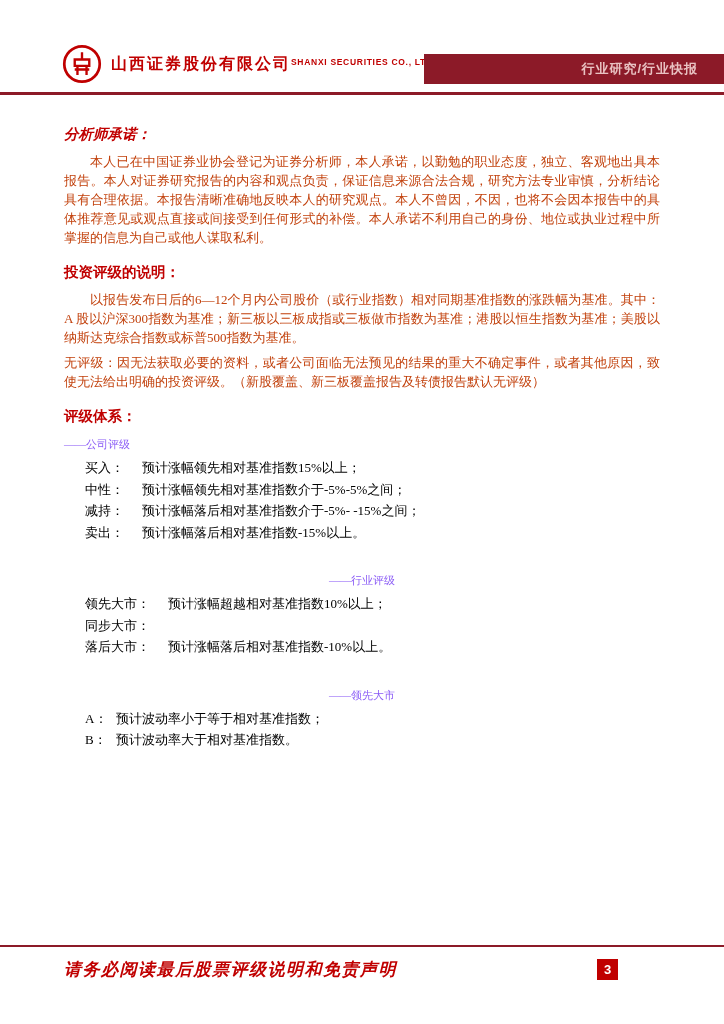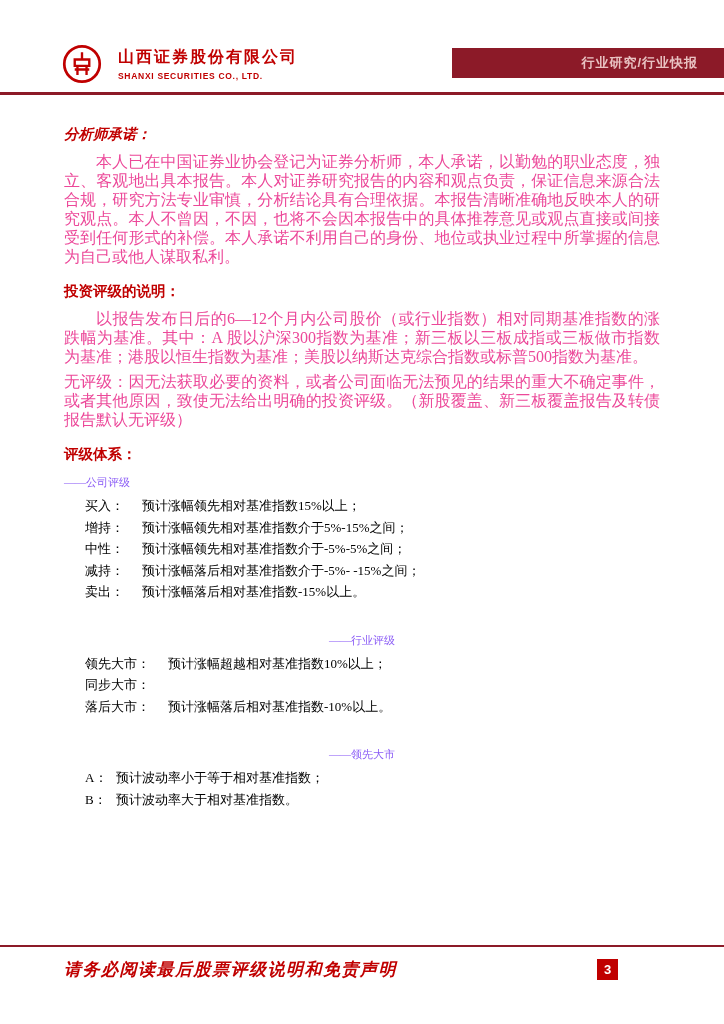--- a/index.html
+++ b/index.html
@@ -6,39 +6,39 @@
   html,body { background:#ffffff; }
   .page {
     position:relative; width:724px; height:1024px; margin:0 auto;
     background:#ffffff; overflow:hidden;
     font-family:"Liberation Serif","DejaVu Serif",serif; color:#111;
   }
 
   
   .brand { position:absolute; left:62px; top:44px; display:flex; align-items:center; gap:9px; }
   .logo svg { width:40px; height:40px; display:block; }
-  .brand-text { display:flex; flex-direction:column;margin-left:7px; }
+  .brand-text { display:flex; flex-direction:row; }
   .brand-cn { color:#C00000; font-weight:bold; font-size:16px; letter-spacing:2px;
               font-family:"Liberation Sans","DejaVu Sans",sans-serif; }
   .brand-en { color:#C00000; font-weight:bold; font-size:8.5px; letter-spacing:0.7px; margin-top:3px;
               font-family:"Liberation Sans","DejaVu Sans",sans-serif; }
   .banner {
-    position:absolute; right:0; top:48px; width:272px; height:30px;
+    position:absolute; right:0; top:54px; width:300px; height:30px;
     background:#8C1A28; color:#E9C2C2;
     display:flex; align-items:center; justify-content:flex-end;
     padding-right:26px; font-size:13px; font-weight:bold; letter-spacing:1px;
     font-family:"Liberation Sans","DejaVu Sans",sans-serif;
   }
   .header-rule { position:absolute; top:92px; left:0; width:100%; height:3px; background:#8C1A28; }
 
   
   .content { position:absolute; top:95px; left:0; right:0; padding:26px 64px 0 64px; }
   .sec-heading { color:#C00000; font-size:14.5px; font-weight:bold; margin:16px 0 8px; }
   .sec-heading:first-child { margin-top:4px;font-style:italic; }
-  .body-text { font-size:16px; line-height:19px; text-align:justify; color:#ec4899; }
+  .body-text { font-size:13px; line-height:19px; text-align:justify; color:#c2410c; }
   .indent { text-indent:2em; }
   .mt6 { margin-top:6px; }
   .group-label { font-size:11px; line-height:20px; color:#8b5cf6; margin-bottom:3px; }
   .gap { margin-top:27px;text-align:center; }
   .rating-row { display:flex; padding-left:21px; font-size:13px; line-height:21.5px; color:#000; }
   .term { flex:0 0 auto; }
   .w-co  { width:57px; }
   .w-ind { width:83px; }
   .w-risk{ width:31px; }
   .desc { flex:1 1 auto; }
@@ -90,24 +90,20 @@
     <p class="body-text mt6">无评级：因无法获取必要的资料，或者公司面临无法预见的结果的重大不确定事件，或者其他原因，致使无法给出明确的投资评级。（新股覆盖、新三板覆盖报告及转债报告默认无评级）</p>
 
     <div class="sec-heading">评级体系：</div>
 
     <div class="group-label">——公司评级</div>
     <div class="rating-row">
       <span class="term w-co">买入：</span>
       <span class="desc">预计涨幅领先相对基准指数15%以上；</span>
     </div>
     <div class="rating-row">
-      <span class="term w-co">增持：</span>
-      <span class="desc">预计涨幅领先相对基准指数介于5%-15%之间；</span>
-    </div>
-    <div class="rating-row">
       <span class="term w-co">中性：</span>
       <span class="desc">预计涨幅领先相对基准指数介于-5%-5%之间；</span>
     </div>
     <div class="rating-row">
       <span class="term w-co">减持：</span>
       <span class="desc">预计涨幅落后相对基准指数介于-5%- -15%之间；</span>
     </div>
     <div class="rating-row">
       <span class="term w-co">卖出：</span>
       <span class="desc">预计涨幅落后相对基准指数-15%以上。</span>

